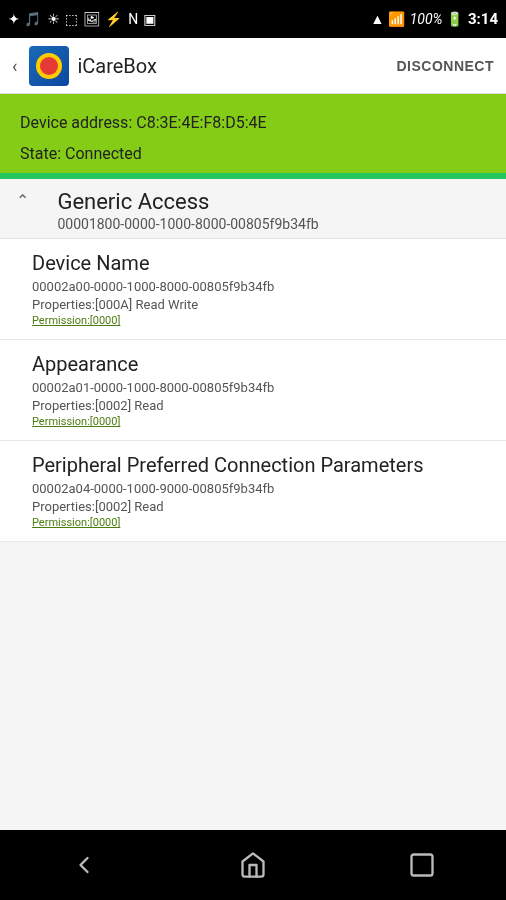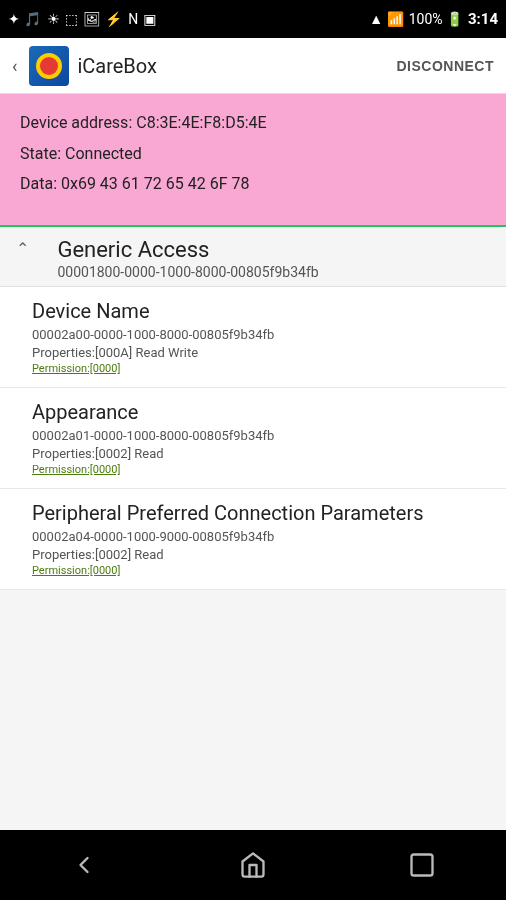--- a/index.html
+++ b/index.html
@@ -39,20 +39,21 @@
       font-size: 14px;
       color: #fff;
     }
     .status-time {
       font-size: 15px;
       font-weight: bold;
       color: #fff;
     }
     .battery-pct {
       font-size: 14px;
+      font-style: italic;
     }
 
     
     .app-bar {
       background: #fff;
       height: 56px;
       display: flex;
       align-items: center;
       padding: 0 12px;
       justify-content: space-between;
@@ -115,23 +116,23 @@
     
     .main-content {
       flex: 1;
       background: #f5f5f5;
       overflow-y: auto;
       padding: 0;
     }
 
     
     .info-section {
-      background: #f9a8d4;
-      padding: 18px 20px 19px 20px;
-      border-bottom: 2px solid #22c55e;
+      background: #84cc16;
+      padding: 18px 20px 0 20px;
+      border-bottom: 6px solid #22c55e;
     }
     .info-row {
       font-size: 16px;
       color: #222;
       margin-bottom: 10px;
       line-height: 1.4;
     }
     .info-row-inline {
       display: flex;
       gap: 15px;
@@ -265,21 +266,20 @@
   <button class="disconnect-btn">DISCONNECT</button>
 </div>
 
 <div class="main-content">
 
   <div class="info-section">
     <div class="info-row">Device address: C8:3E:4E:F8:D5:4E</div>
     <div class="info-row-inline">
       <span class="info-label">State: Connected</span>
     </div>
-    <div class="info-row">Data: 0x69 43 61 72 65 42 6F 78</div>
   </div>
 
   <div class="service-header">
     <span class="collapse-arrow">⌃</span>
     <div class="service-info">
       <div class="service-name">Generic Access</div>
       <div class="service-uuid">00001800-0000-1000-8000-00805f9b34fb</div>
     </div>
   </div>
 

